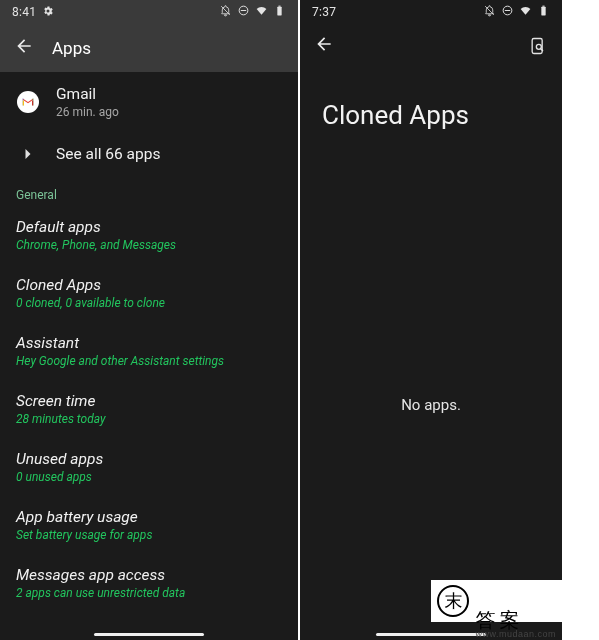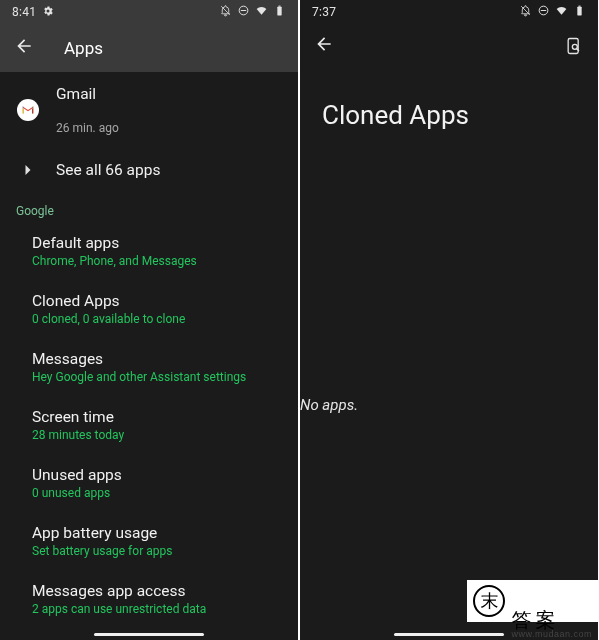--- a/index.html
+++ b/index.html
@@ -14,21 +14,21 @@
   }
   .phone {
     background: #1b1b1b;
     color: #e7e7e7;
     display: flex;
     flex-direction: column;
     position: relative;
     overflow: hidden;
   }
   .phone-left { width: 298px; }
-  .phone-right { width: 298px; }
+  .phone-right { width: 262px; }
 
   
   .status-bar {
     height: 24px;
     display: flex;
     align-items: center;
     padding: 0 12px;
     font-size: 12px;
     letter-spacing: 0.3px;
     color: #e3e3e3;
@@ -39,21 +39,21 @@
   .status-right svg, .status-right .glyph { width: 13px; height: 13px; fill: #e3e3e3; }
   .status-bar.dimmed { background: #3a3a3a; }
 
   
   .apps-header {
     background: #3a3a3a;
     display: flex;
     align-items: center;
     height: 48px;
     padding: 0 14px;
-    gap: 30px;
+    gap: 18px;
   }
   .apps-header .title {
     font-size: 17px;
     color: #fff;
     font-weight: 400;
   }
   .back-arrow svg { width: 20px; height: 20px; fill: #eaeaea; }
 
   .row {
     padding: 13px 16px 13px 52px;
@@ -68,31 +68,32 @@
     width: 24px; height: 24px;
     display: flex; align-items: center; justify-content: center;
   }
   .row .primary {
     font-size: 15.5px;
     color: #f0f0f0;
   }
   .row .secondary {
     font-size: 12px;
     color: #a6a6a6;
-    margin-top: 18px;
+    margin-top: 2px;
   }
 
   .section-label {
     padding: 12px 16px 4px 16px;
     font-size: 12px;
     color: #7bc397;
   }
 
   .setting {
-    padding: 12px 16px 12px 32px;
+    padding: 12px 16px 12px 16px;
+    font-style: italic;
   }
   .setting .primary {
     font-size: 15.5px;
     color: #f1f1f1;
   }
   .setting .secondary {
     font-size: 12px;
     color: #22c55e;
     margin-top: 2px;
   }
@@ -133,22 +134,21 @@
     padding: 32px 22px 10px 22px;
     font-size: 26px;
     color: #f2f2f2;
     font-weight: 400;
   }
 
   .right-center {
     flex: 1;
     display: flex;
     align-items: center;
-    justify-content: flex-start;
-    font-style: italic;
+    justify-content: center;
   }
   .no-apps {
     font-size: 15px;
     color: #e5e5e5;
     margin-top: 30px;
   }
 
   
   .watermark {
     position: absolute;
@@ -234,32 +234,32 @@
 
   <div class="row has-leading">
     <div class="lead chevron">
       <svg viewBox="0 0 24 24">
           <path d="M9 6l6 6-6 6z"></path>
         </svg>
     </div>
     <div class="primary">See all 66 apps</div>
   </div>
 
-  <div class="section-label">Google</div>
+  <div class="section-label">General</div>
 
   <div class="setting">
     <div class="primary">Default apps</div>
     <div class="secondary">Chrome, Phone, and Messages</div>
   </div>
   <div class="setting">
     <div class="primary">Cloned Apps</div>
     <div class="secondary">0 cloned, 0 available to clone</div>
   </div>
   <div class="setting">
-    <div class="primary">Messages</div>
+    <div class="primary">Assistant</div>
     <div class="secondary">Hey Google and other Assistant settings</div>
   </div>
   <div class="setting">
     <div class="primary">Screen time</div>
     <div class="secondary">28 minutes today</div>
   </div>
   <div class="setting">
     <div class="primary">Unused apps</div>
     <div class="secondary">0 unused apps</div>
   </div>

